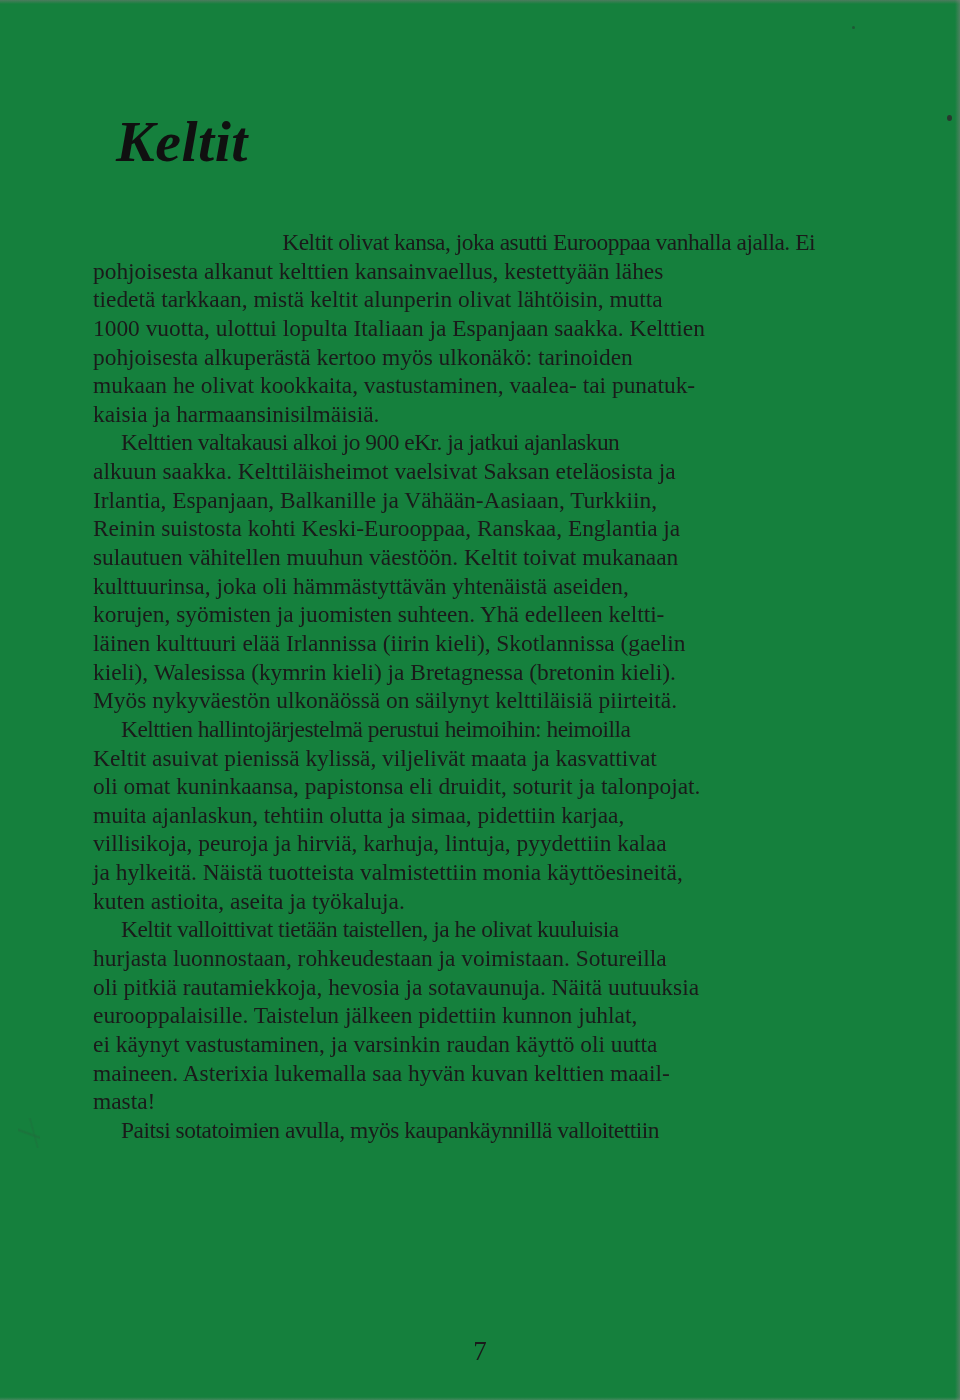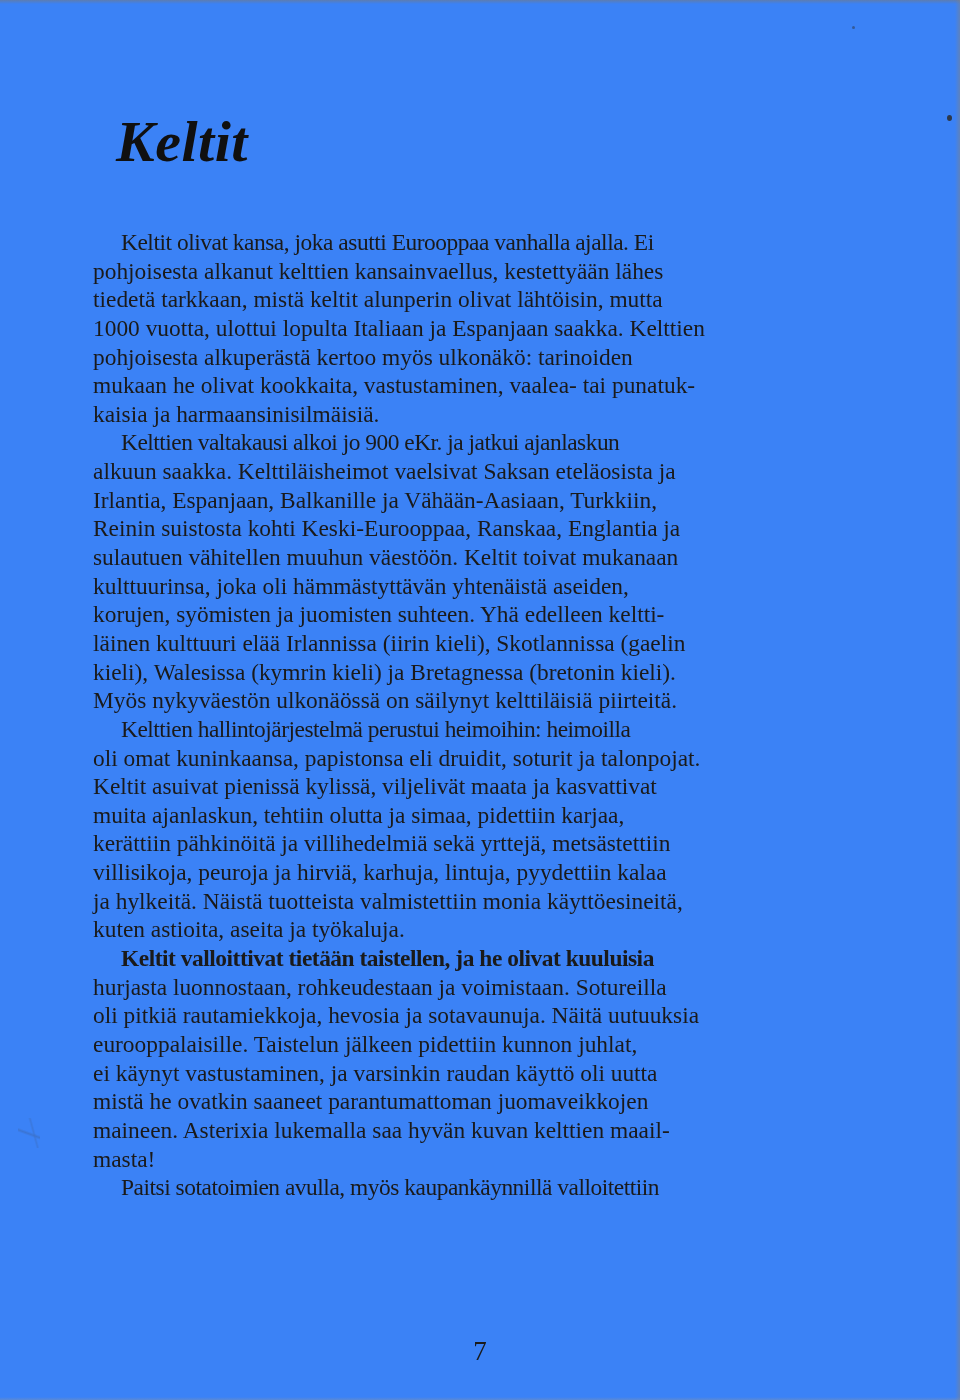--- a/index.html
+++ b/index.html
@@ -12,21 +12,21 @@
     height: 1400px;
     overflow: hidden;
     font-family: "Liberation Serif", "DejaVu Serif", serif;
     color: #151515;
   }
 
   .page {
     position: relative;
     width: 960px;
     height: 1400px;
-    background: #3b82f6;
+    background: #15803d;
     box-sizing: border-box;
   }
 
   
   .edge-top {
     position: absolute;
     top: 0; left: 0;
     width: 960px; height: 4px;
     background: linear-gradient(to bottom, rgba(120,120,120,0.55), rgba(255,255,255,0));
     pointer-events: none;
@@ -116,51 +116,49 @@
   <div class="edge-top"></div>
   <div class="edge-right"></div>
   <div class="edge-bottom"></div>
   <div class="speck s1"></div>
   <div class="speck s2"></div>
   <div class="smudge"></div>
 
   <h1 class="title">Keltit</h1>
 
   <div class="body-text" id="body-text">
-      <div class="line indent" style="letter-spacing: -0.459016px;">Keltit olivat kansa, joka asutti Eurooppaa vanhalla ajalla. Ei</div>
+      <div class="line indent" style="letter-spacing: -0.459016px; text-align: right;">Keltit olivat kansa, joka asutti Eurooppaa vanhalla ajalla. Ei</div>
       <div class="line">pohjoisesta alkanut kelttien kansainvaellus, kestettyään lähes</div>
       <div class="line">tiedetä tarkkaan, mistä keltit alunperin olivat lähtöisin, mutta</div>
       <div class="line">1000 vuotta, ulottui lopulta Italiaan ja Espanjaan saakka. Kelttien</div>
       <div class="line">pohjoisesta alkuperästä kertoo myös ulkonäkö: tarinoiden</div>
       <div class="line">mukaan he olivat kookkaita, vastustaminen, vaalea- tai punatuk-</div>
       <div class="line">kaisia ja harmaansinisilmäisiä.</div>
       <div class="line indent" style="letter-spacing: -0.491228px;">Kelttien valtakausi alkoi jo 900 eKr. ja jatkui ajanlaskun</div>
       <div class="line">alkuun saakka. Kelttiläisheimot vaelsivat Saksan eteläosista ja</div>
       <div class="line">Irlantia, Espanjaan, Balkanille ja Vähään-Aasiaan, Turkkiin,</div>
       <div class="line">Reinin suistosta kohti Keski-Eurooppaa, Ranskaa, Englantia ja</div>
       <div class="line">sulautuen vähitellen muuhun väestöön. Keltit toivat mukanaan</div>
       <div class="line">kulttuurinsa, joka oli hämmästyttävän yhtenäistä aseiden,</div>
       <div class="line">korujen, syömisten ja juomisten suhteen. Yhä edelleen keltti-</div>
       <div class="line">läinen kulttuuri elää Irlannissa (iirin kieli), Skotlannissa (gaelin</div>
       <div class="line">kieli), Walesissa (kymrin kieli) ja Bretagnessa (bretonin kieli).</div>
       <div class="line">Myös nykyväestön ulkonäössä on säilynyt kelttiläisiä piirteitä.</div>
       <div class="line indent" style="letter-spacing: -0.491228px;">Kelttien hallintojärjestelmä perustui heimoihin: heimoilla</div>
+      <div class="line">Keltit asuivat pienissä kylissä, viljelivät maata ja kasvattivat</div>
       <div class="line">oli omat kuninkaansa, papistonsa eli druidit, soturit ja talonpojat.</div>
-      <div class="line">Keltit asuivat pienissä kylissä, viljelivät maata ja kasvattivat</div>
       <div class="line">muita ajanlaskun, tehtiin olutta ja simaa, pidettiin karjaa,</div>
-      <div class="line">kerättiin pähkinöitä ja villihedelmiä sekä yrttejä, metsästettiin</div>
       <div class="line">villisikoja, peuroja ja hirviä, karhuja, lintuja, pyydettiin kalaa</div>
       <div class="line">ja hylkeitä. Näistä tuotteista valmistettiin monia käyttöesineitä,</div>
       <div class="line">kuten astioita, aseita ja työkaluja.</div>
-      <div class="line indent" style="letter-spacing: -0.459016px; font-weight: bold;">Keltit valloittivat tietään taistellen, ja he olivat kuuluisia</div>
+      <div class="line indent" style="letter-spacing: -0.459016px;">Keltit valloittivat tietään taistellen, ja he olivat kuuluisia</div>
       <div class="line">hurjasta luonnostaan, rohkeudestaan ja voimistaan. Sotureilla</div>
       <div class="line">oli pitkiä rautamiekkoja, hevosia ja sotavaunuja. Näitä uutuuksia</div>
       <div class="line">eurooppalaisille. Taistelun jälkeen pidettiin kunnon juhlat,</div>
       <div class="line">ei käynyt vastustaminen, ja varsinkin raudan käyttö oli uutta</div>
-      <div class="line">mistä he ovatkin saaneet parantumattoman juomaveikkojen</div>
       <div class="line">maineen. Asterixia lukemalla saa hyvän kuvan kelttien maail-</div>
       <div class="line">masta!</div>
       <div class="line indent" style="letter-spacing: -0.466667px;">Paitsi sotatoimien avulla, myös kaupankäynnillä valloitettiin</div>
     </div>
 
   <div class="page-number">7</div>
 
 </div>
 
 </body></html>

